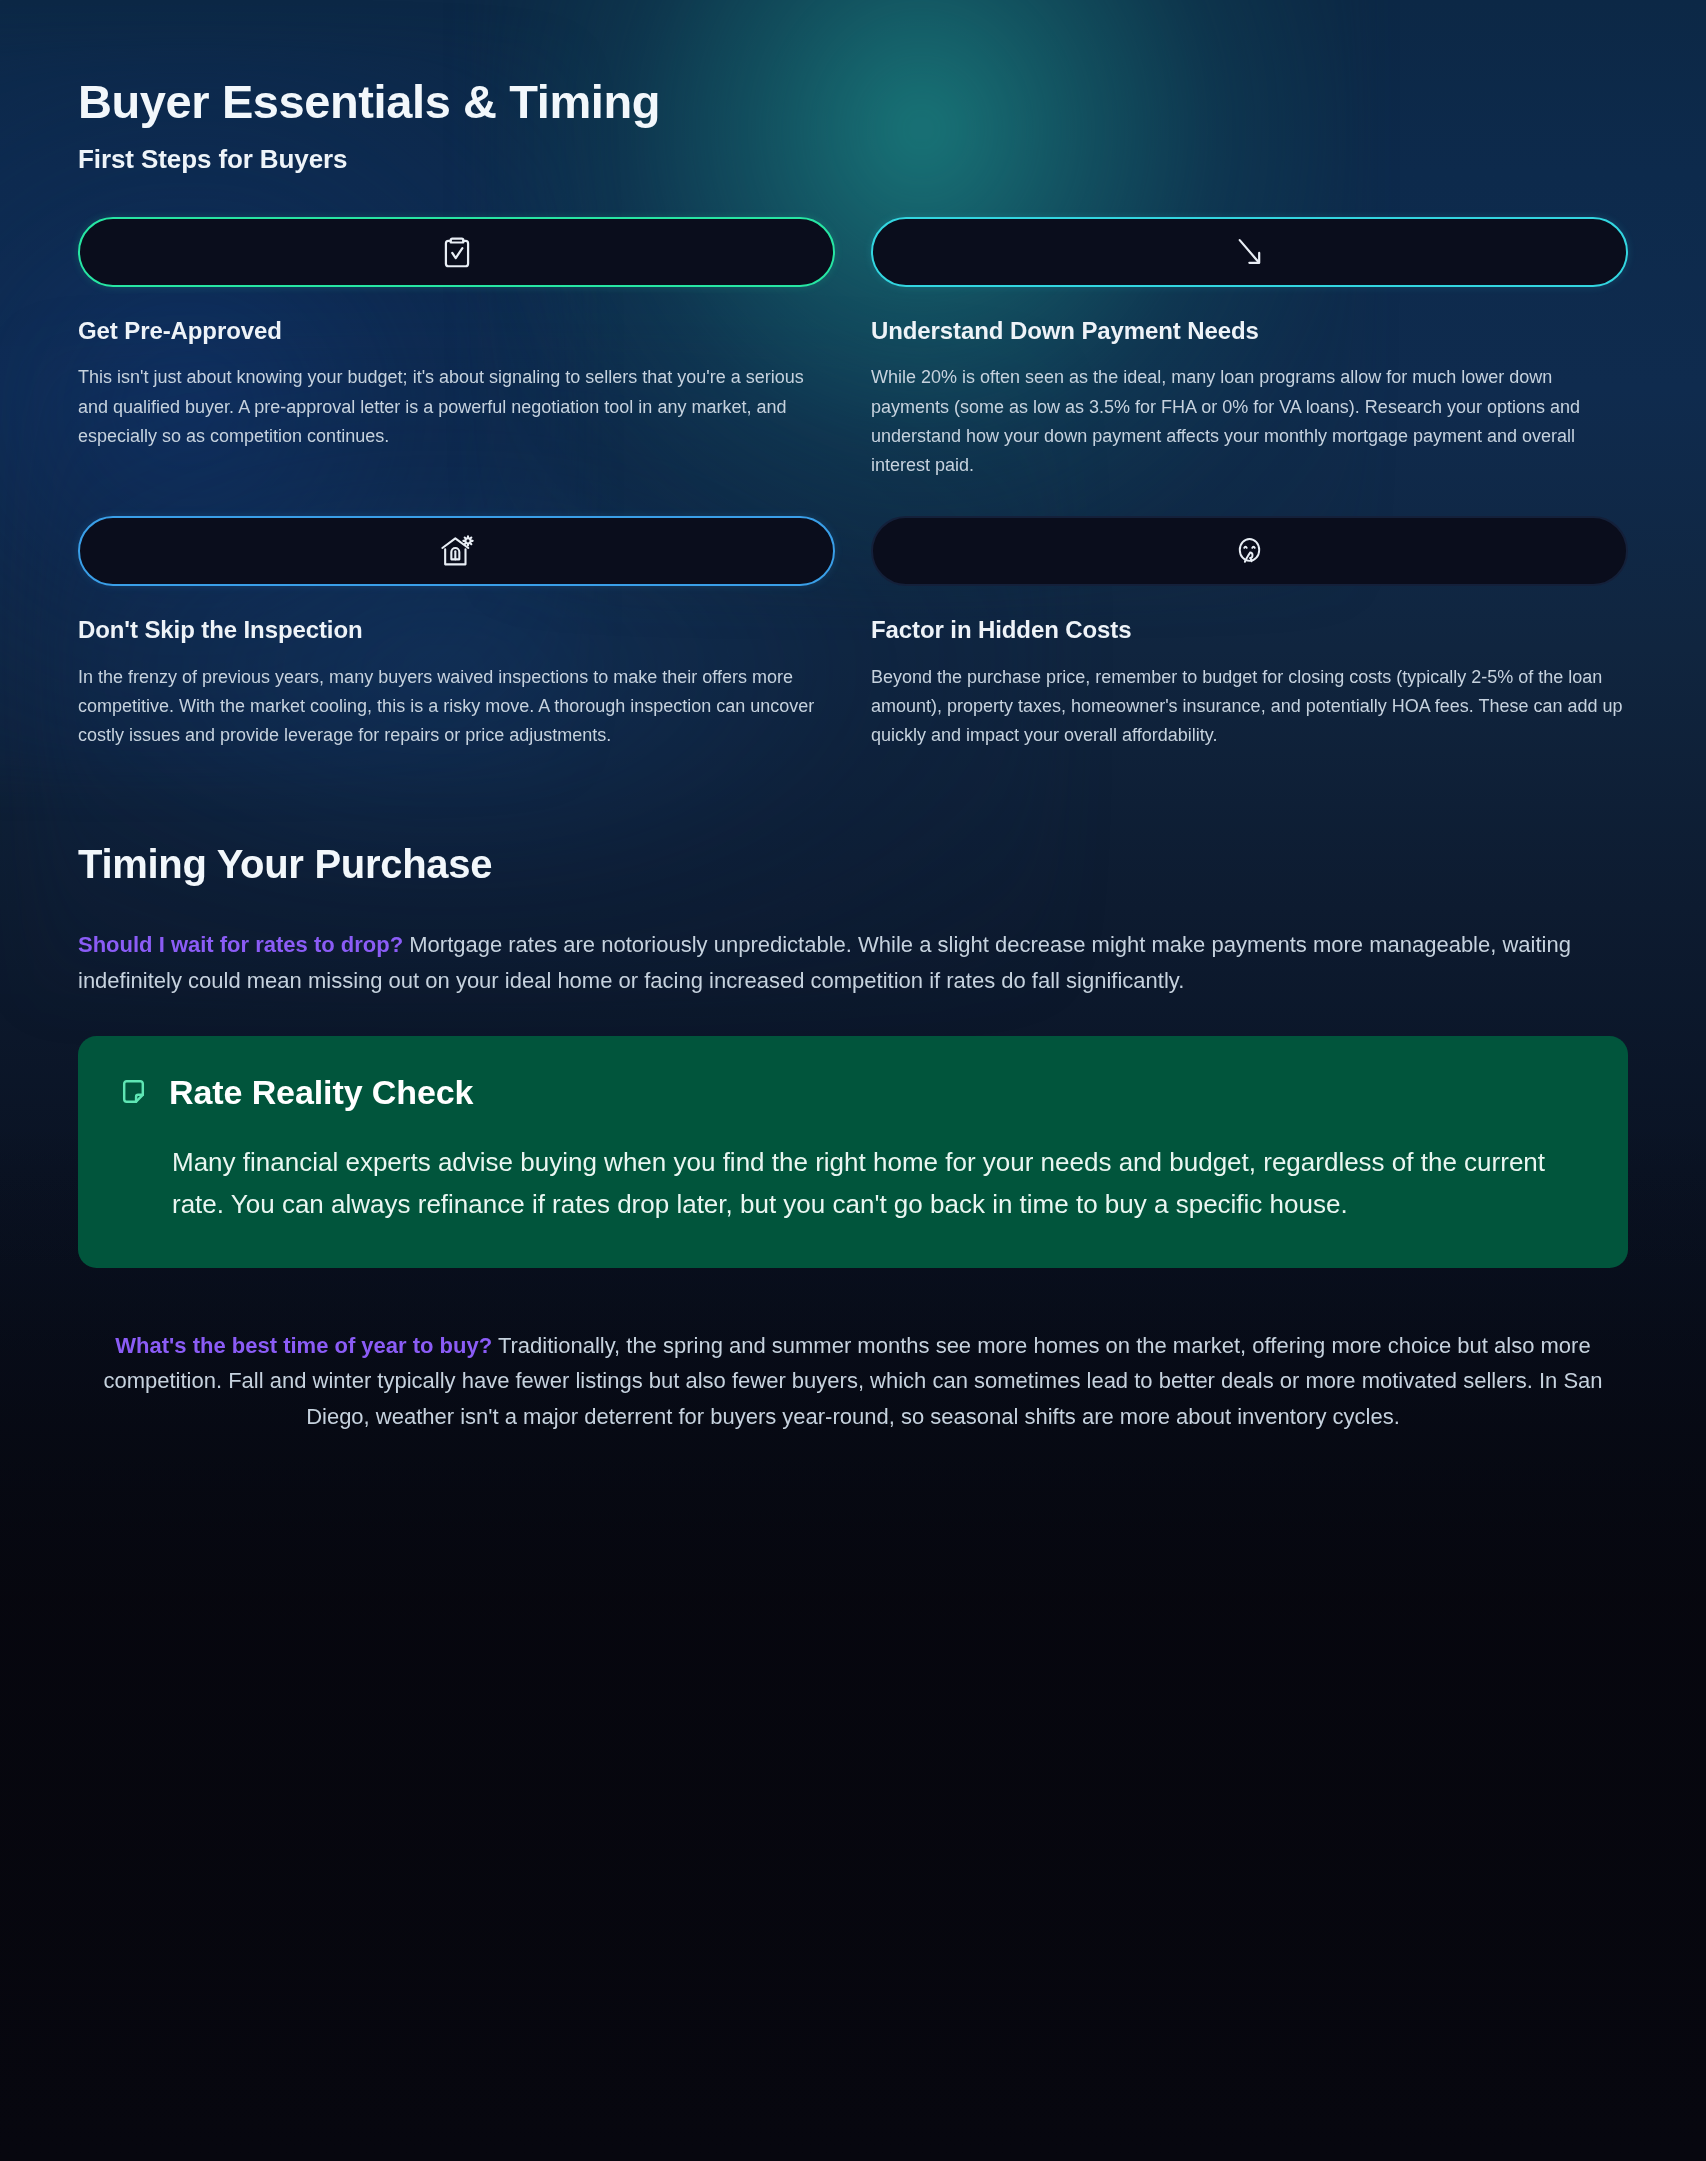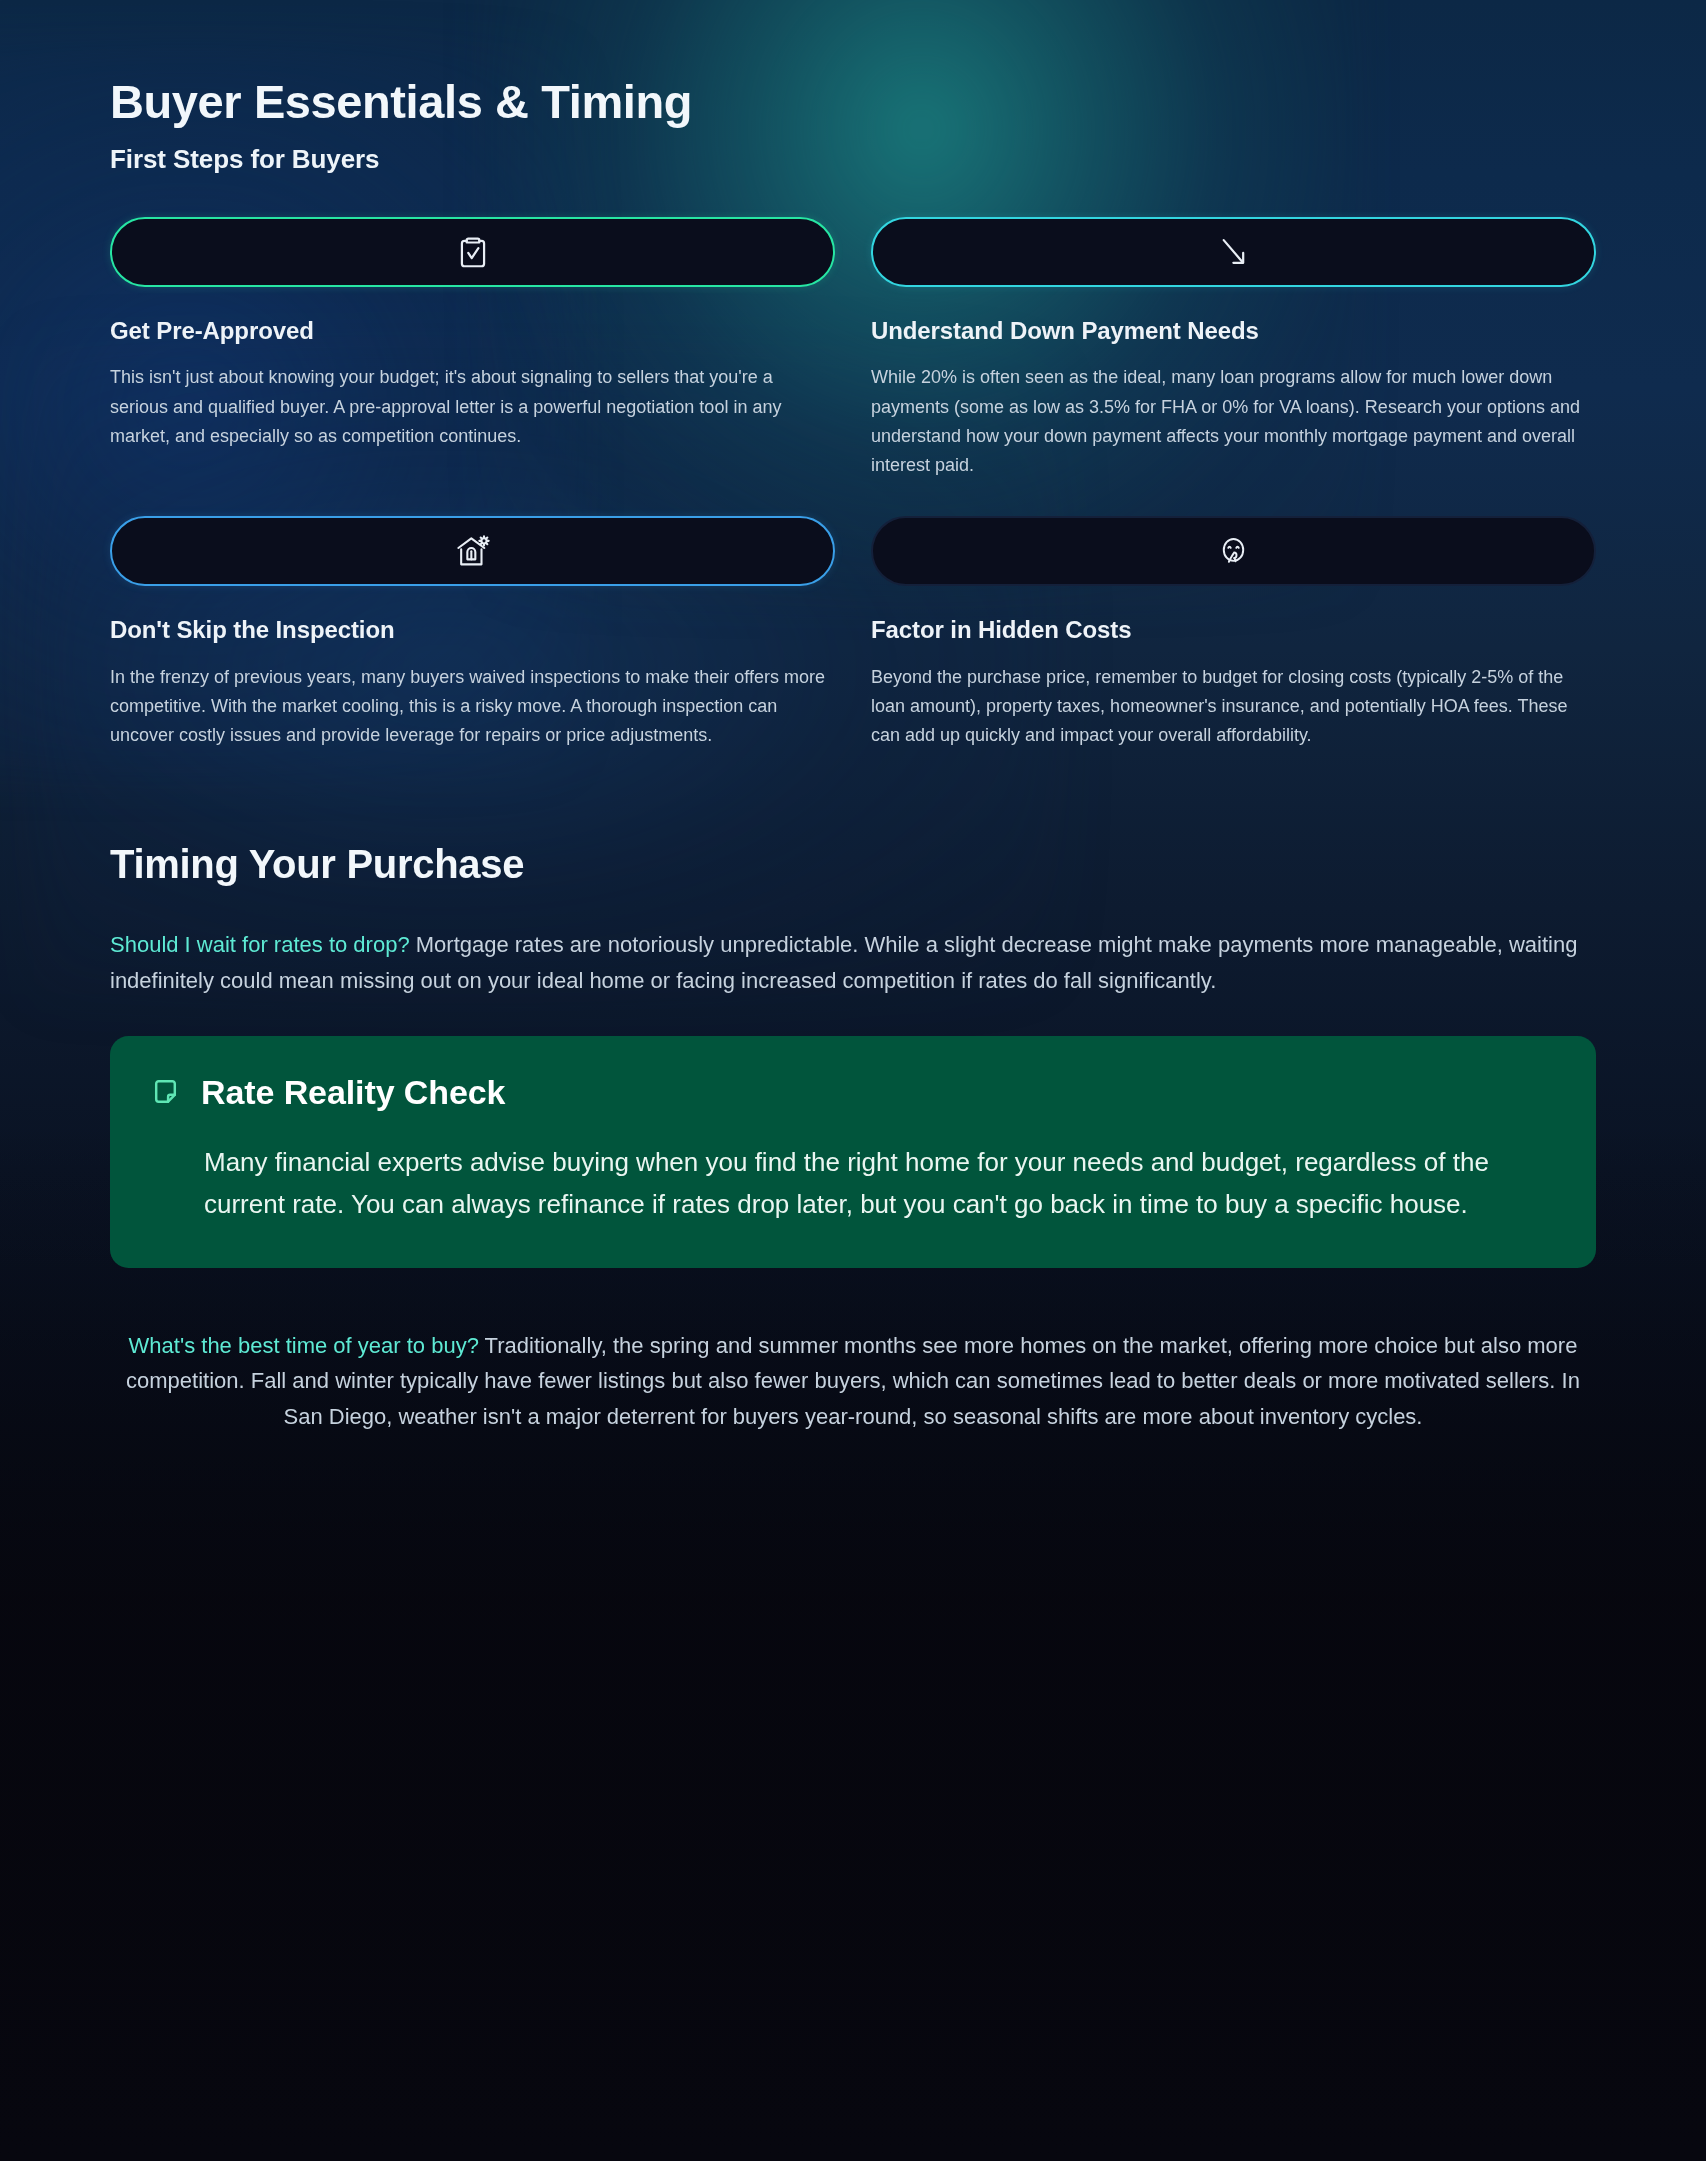--- a/index.html
+++ b/index.html
@@ -84,21 +84,21 @@
     height: 48%;
     background: linear-gradient(180deg, rgba(6,7,15,0) 0%, rgba(6,6,13,0.82) 46%, #07070f 100%);
   }
 
   
   #page {
     position: relative;
     z-index: 2;
     width: 1706px;
     height: 1608px;
-    padding: 0 110px;
+    padding: 0 78px;
   }
 
   
   .h1-title {
     font-size: 47px;
     font-weight: 700;
     letter-spacing: -0.4px;
     color: #f2f7fb;
     padding-top: 77px;
     line-height: 1.06;
@@ -171,22 +171,22 @@
     letter-spacing: -0.3px;
     color: #f2f7fb;
   }
   .para {
     margin-top: 40px;
     font-size: 22px;
     line-height: 1.62;
     color: #c6d2de;
   }
   .para b, .lead-q {
-    font-weight: 400;
-    color: #5eead4;
+    font-weight: 700;
+    color: #8b5cf6;
   }
 
   
   .callout {
     margin-top: 38px;
     background: #01553c;
     border-radius: 18.5px;
     padding: 37px 44px 43px 40px;
   }
   .callout-head {

